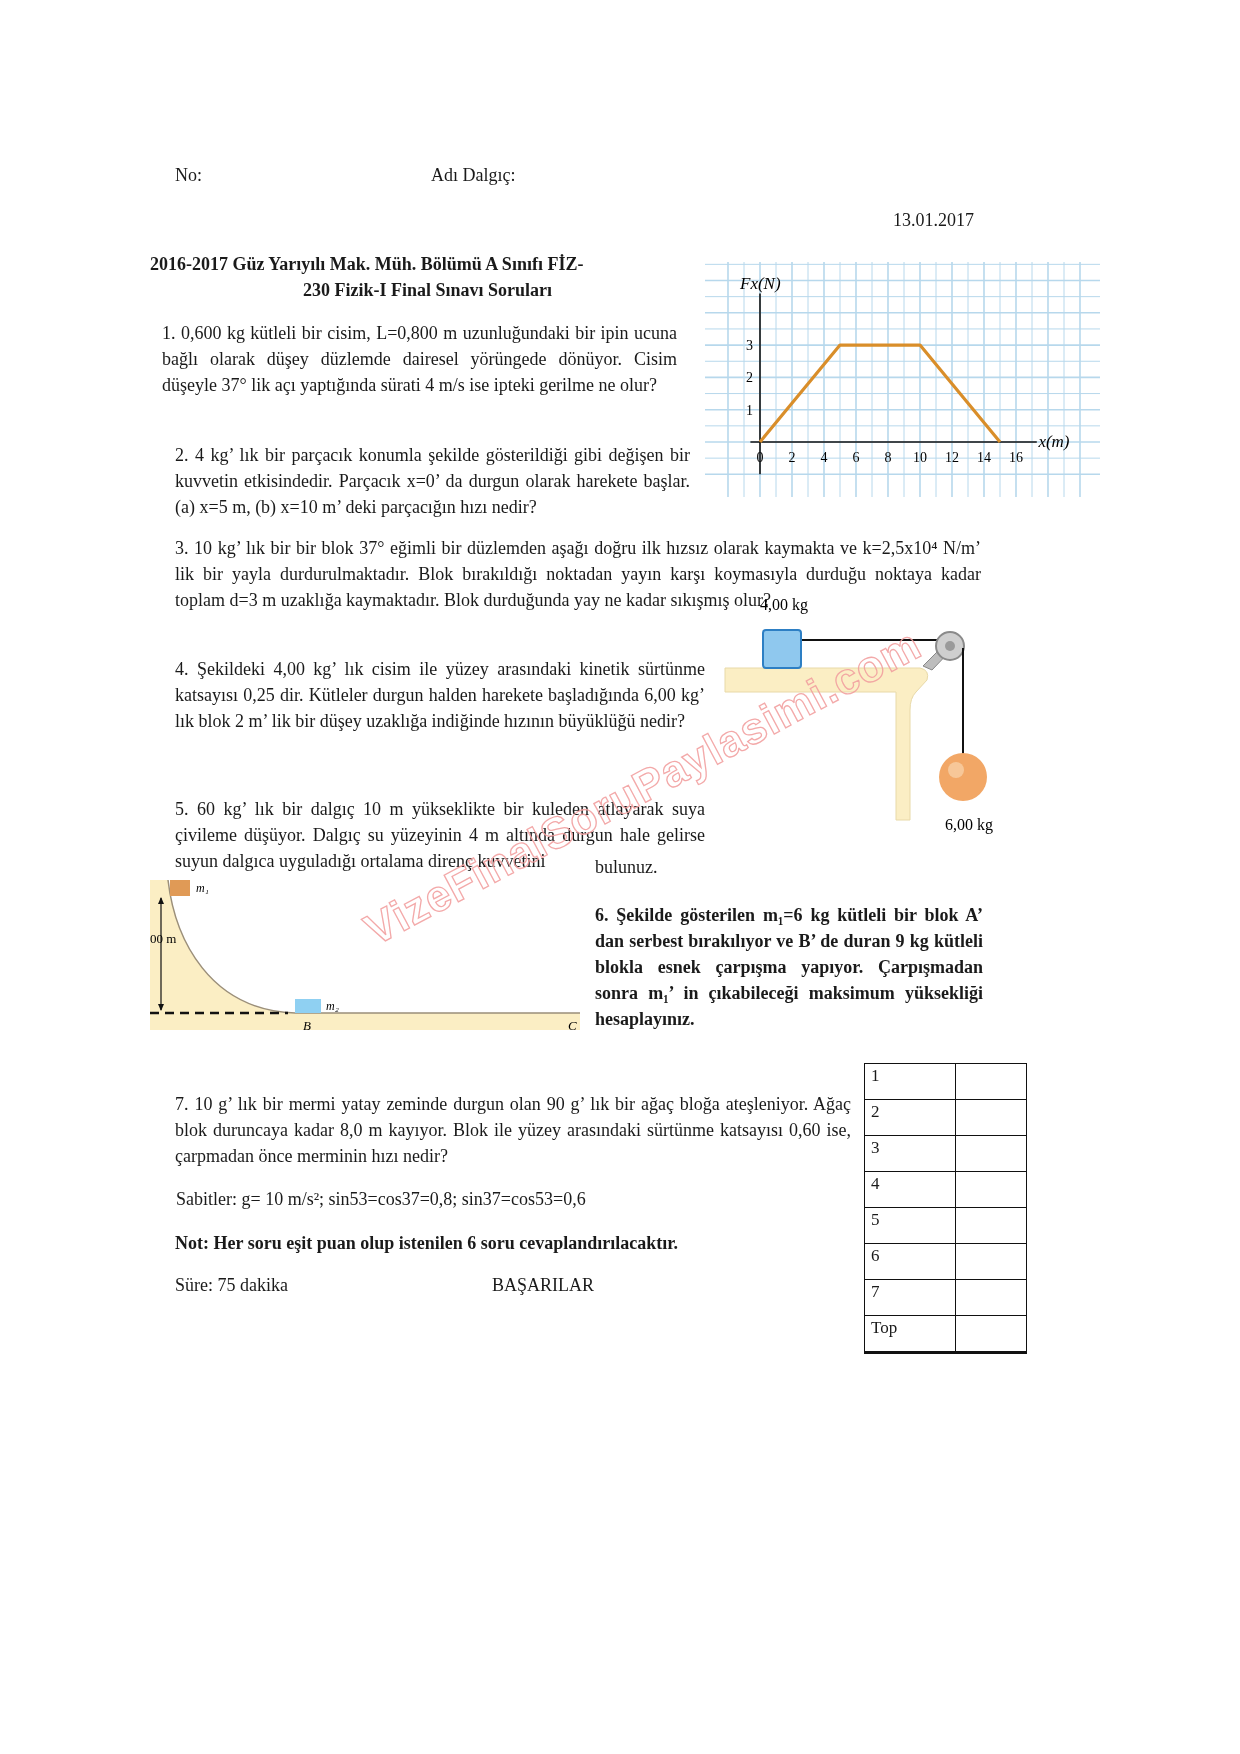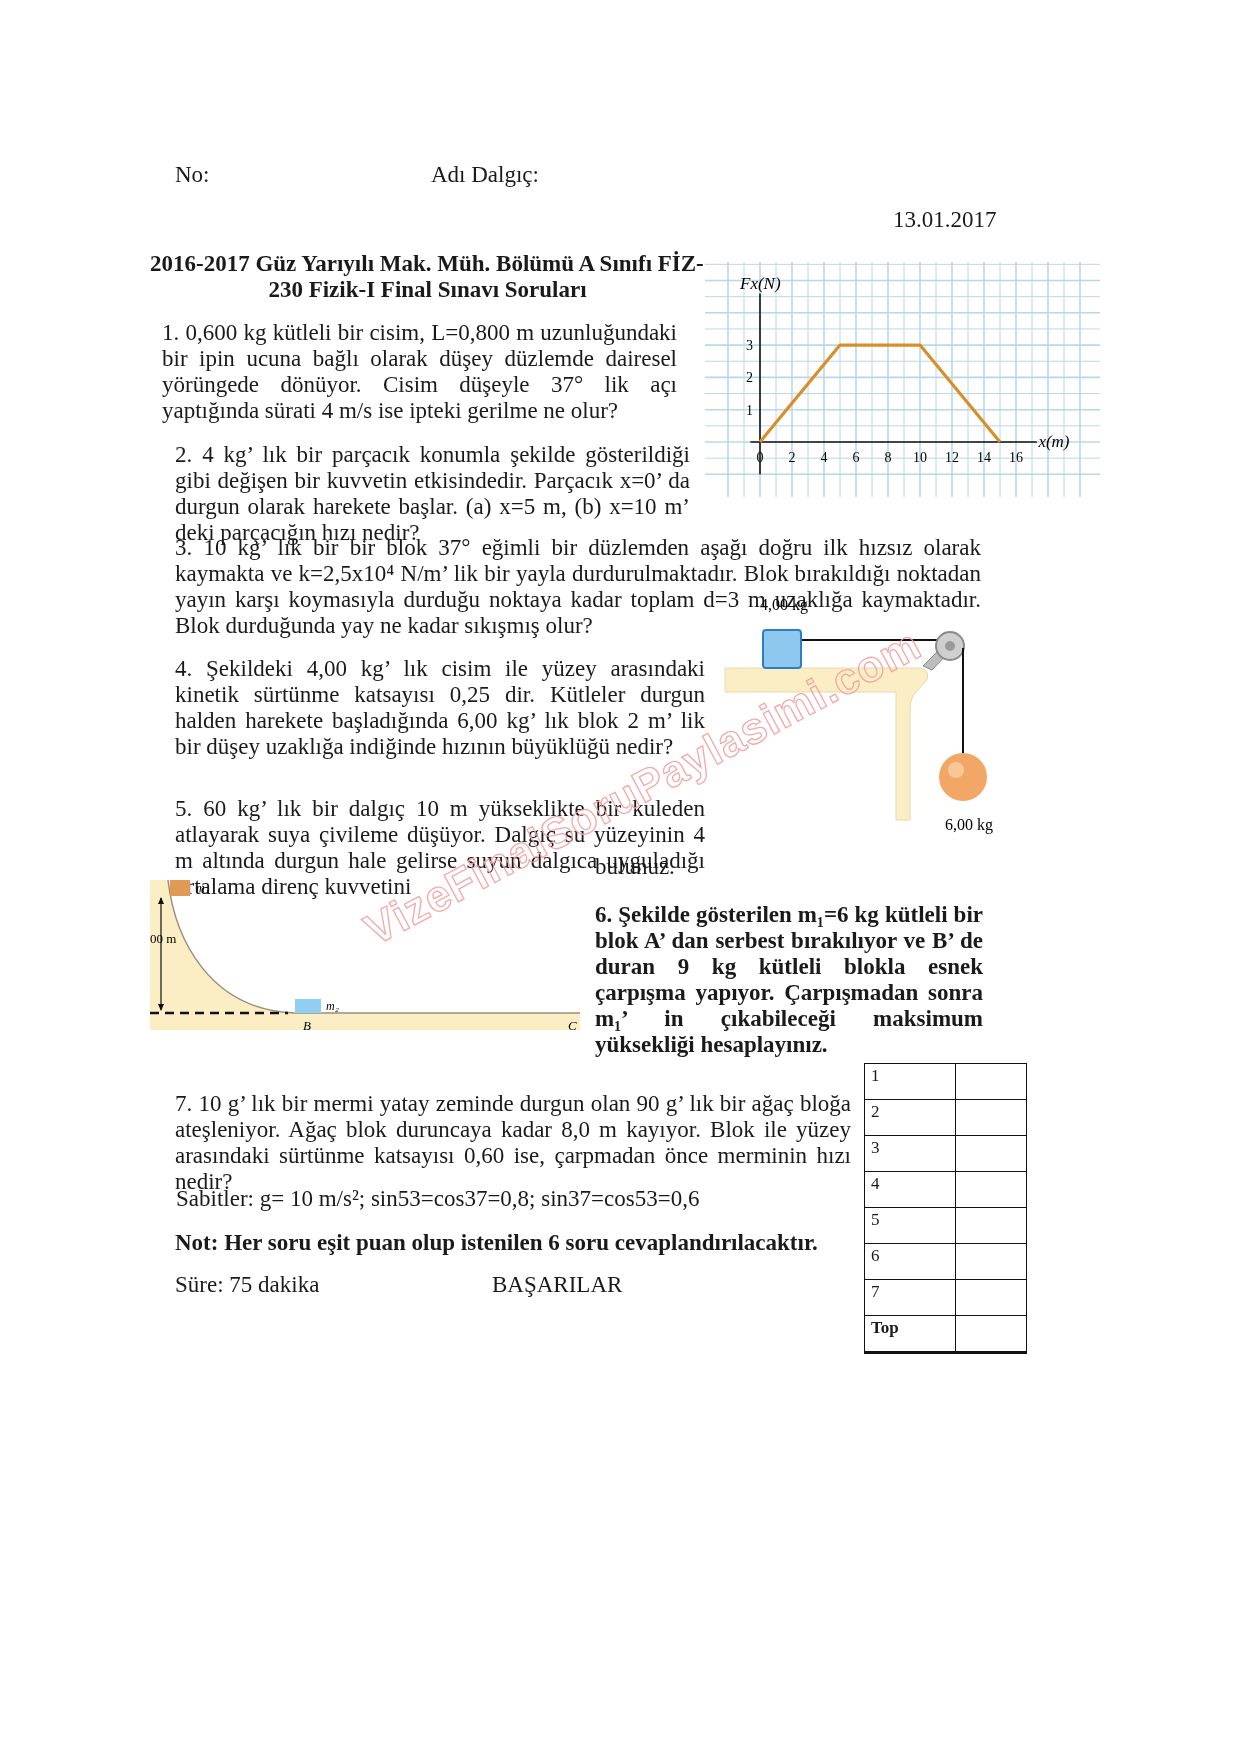--- a/index.html
+++ b/index.html
@@ -1,29 +1,29 @@
 <!DOCTYPE html>
 <html><head>
 <meta charset="utf-8">
 <style>
   html, body { margin:0; padding:0; background:#ffffff; }
   body { width:1240px; height:1754px; position:relative; overflow:hidden;
          font-family:"Liberation Serif", "DejaVu Serif", serif; color:#1a1a1a; }
   .abs { position:absolute; }
-  .txt { font-size:23px; line-height:26px; text-align:justify; }
+  .txt { font-size:18px; line-height:26px; text-align:justify; }
   .bold { font-weight:bold; }
   .watermark { position:absolute; font-family:"Liberation Sans","DejaVu Sans",sans-serif;
                font-weight:bold; font-size:44px; color:transparent;
                -webkit-text-stroke:1.3px #f2a0a0; transform:rotate(-28deg);
                transform-origin:left bottom; white-space:nowrap; letter-spacing:1px; opacity:0.9; }
   table.score { border-collapse:collapse; }
   table.score td { border:1.5px solid #111; width:78px; height:31px; font-size:17px;
                    vertical-align:top; padding:2px 6px; }
   table.score td.val { width:58px; }
-  table.score tr:last-child td { border-bottom:3px solid #111;font-weight:bold; }
+  table.score tr:last-child td { border-bottom:3px solid #111; }
 </style>
 </head>
 <body>
 
 <div class="abs txt" style="left:175px;top:162px;">No:</div>
 <div class="abs txt" style="left:431px;top:162px;">Adı Dalgıç:</div>
 <div class="abs txt" style="left:893px;top:207px;">13.01.2017</div>
 
 <div class="abs txt bold" style="left:150px;top:251px;width:555px;text-align:left;">2016-2017 Güz Yarıyılı Mak. Müh.  Bölümü  A Sınıfı FİZ-</div>
 <div class="abs txt bold" style="left:150px;top:277px;width:555px;text-align:center;">230 Fizik-I Final  Sınavı Soruları</div>

